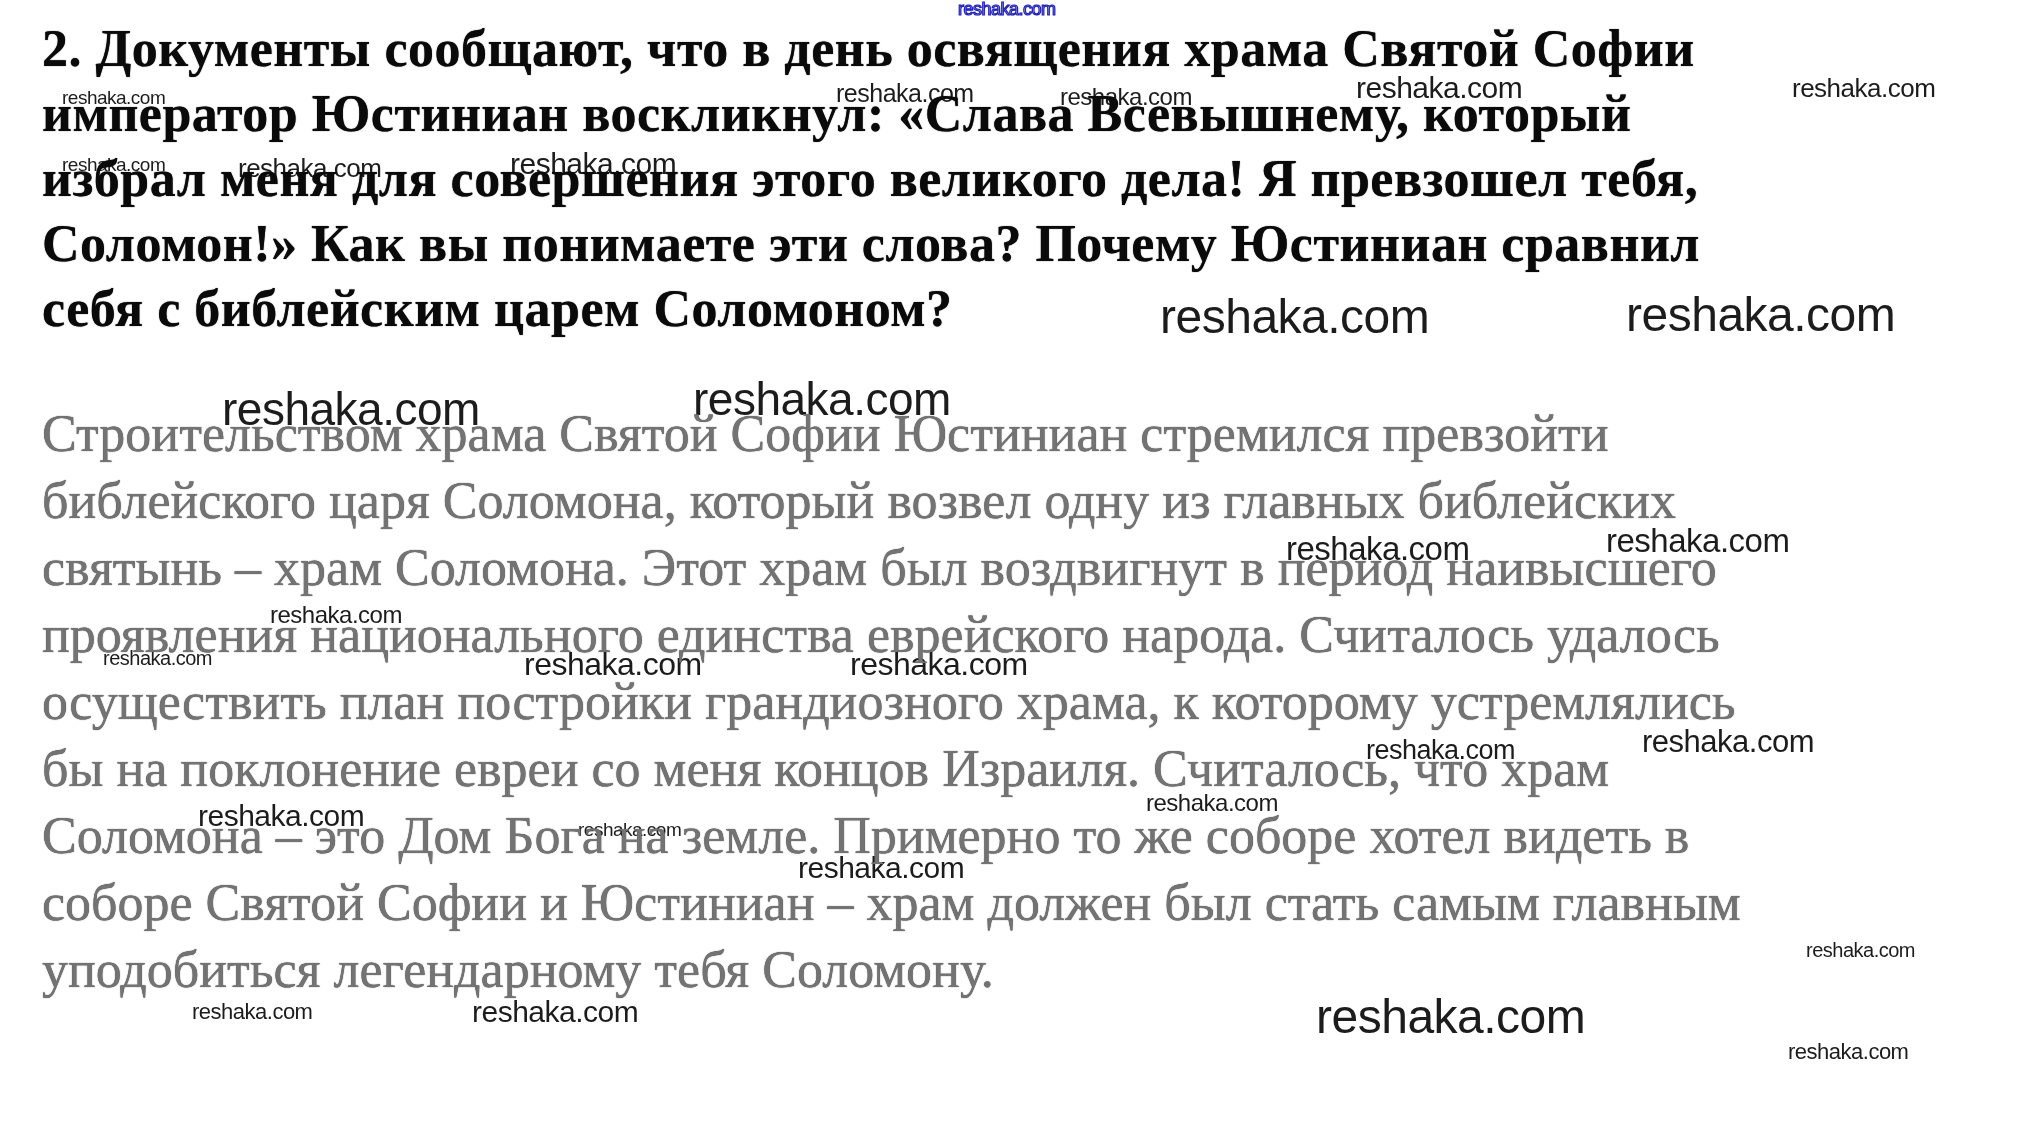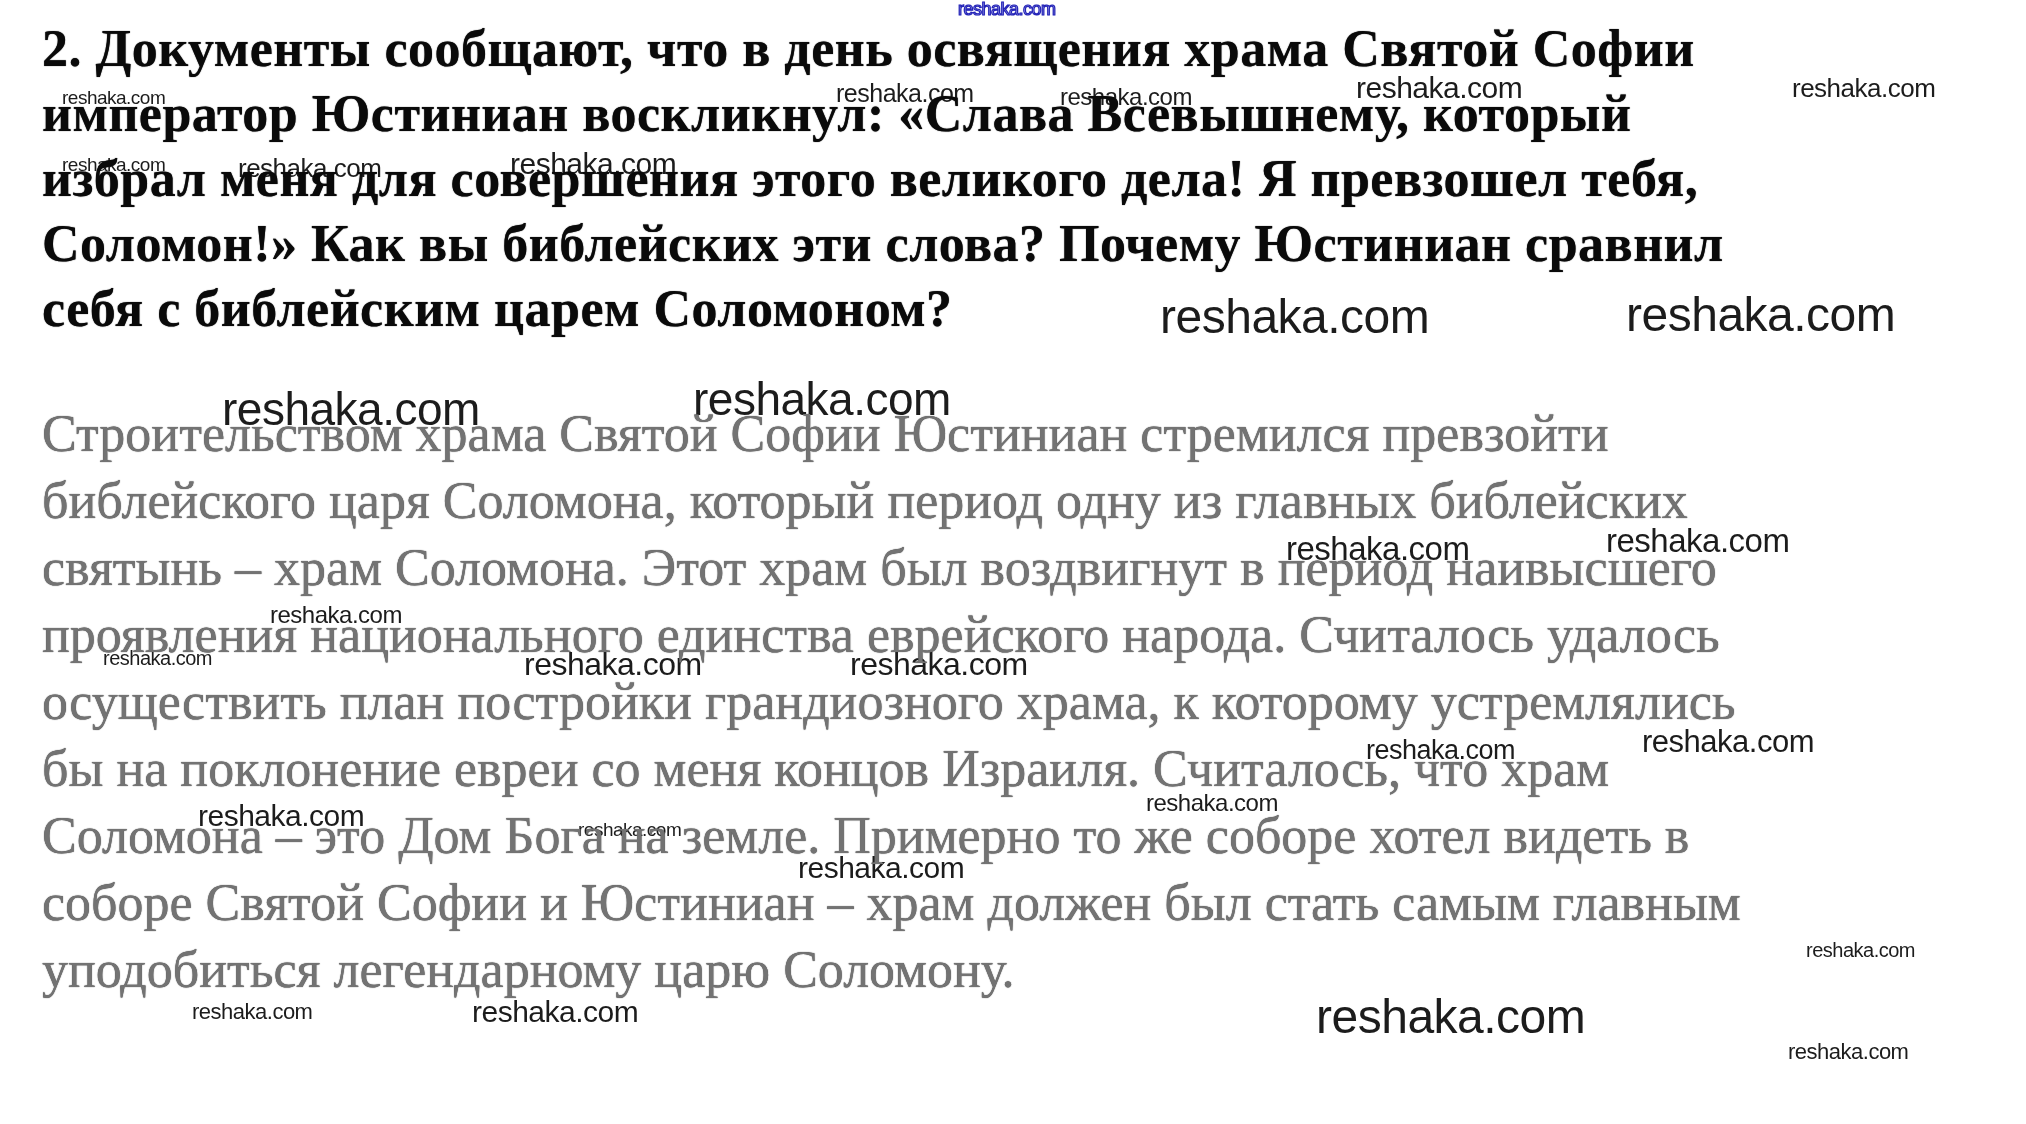--- a/index.html
+++ b/index.html
@@ -104,29 +104,29 @@
       <span class="wm" style="left: 192px; top: 1000px; font-size: 22px;">reshaka.com</span>
       <span class="wm" style="left: 472px; top: 996px; font-size: 30px;">reshaka.com</span>
       <span class="wm" style="left: 1316px; top: 992px; font-size: 48px;">reshaka.com</span>
       <span class="wm" style="left: 1788px; top: 1040px; font-size: 22px;">reshaka.com</span>
     </div>
 
   <div class="question">
     <div class="line">2. Документы сообщают, что в день освящения храма Святой Софии</div>
     <div class="line">император Юстиниан воскликнул: «Слава Всевышнему, который</div>
     <div class="line">избрал меня для совершения этого великого дела! Я превзошел тебя,</div>
-    <div class="line">Соломон!» Как вы библейских эти слова? Почему Юстиниан сравнил</div>
+    <div class="line">Соломон!» Как вы понимаете эти слова? Почему Юстиниан сравнил</div>
     <div class="line">себя с библейским царем Соломоном?</div>
   </div>
 
   <div class="answer">
     <div class="line">Строительством храма Святой Софии Юстиниан стремился превзойти</div>
-    <div class="line">библейского царя Соломона, который период одну из главных библейских</div>
+    <div class="line">библейского царя Соломона, который возвел одну из главных библейских</div>
     <div class="line">святынь – храм Соломона. Этот храм был воздвигнут в период наивысшего</div>
     <div class="line">проявления национального единства еврейского народа. Считалось удалось</div>
     <div class="line">осуществить план постройки грандиозного храма, к которому устремлялись</div>
     <div class="line">бы на поклонение евреи со меня концов Израиля. Считалось, что храм</div>
     <div class="line">Соломона – это Дом Бога на земле. Примерно то же соборе хотел видеть в</div>
     <div class="line">соборе Святой Софии и Юстиниан – храм должен был стать самым главным</div>
-    <div class="line">уподобиться легендарному царю Соломону.</div>
+    <div class="line">уподобиться легендарному тебя Соломону.</div>
   </div>
 
 </div>
 
 </body></html>

